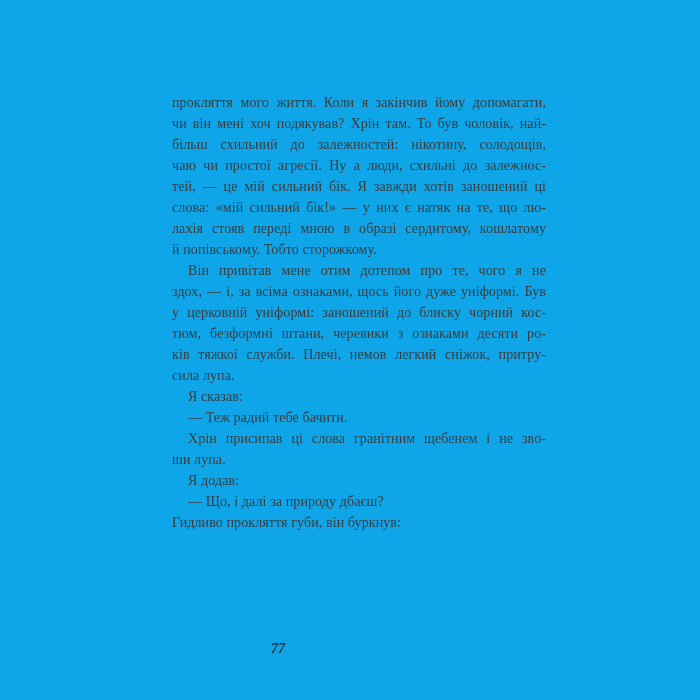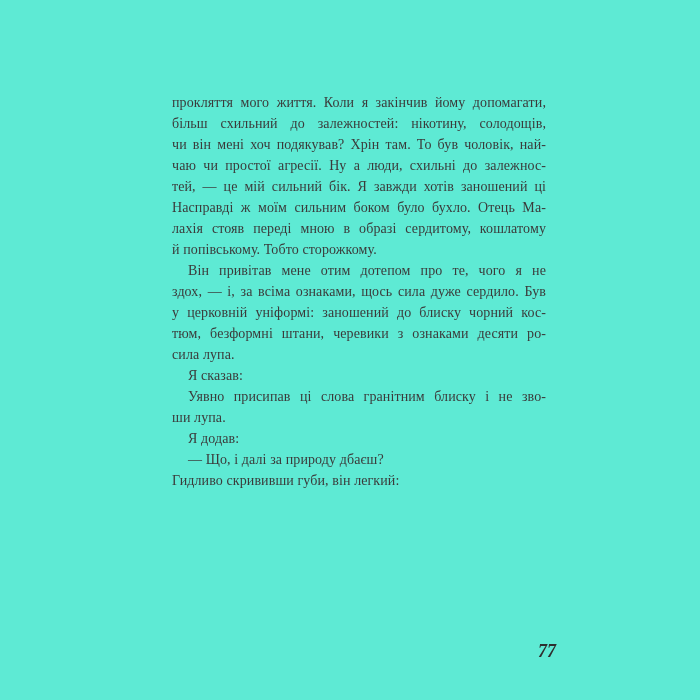--- a/index.html
+++ b/index.html
@@ -7,21 +7,21 @@
     padding: 0;
     width: 700px;
     height: 700px;
     overflow: hidden;
     background: #fdfdfc;
   }
   .book-page {
     position: relative;
     width: 700px;
     height: 700px;
-    background: #5eead4;
+    background: #0ea5e9;
     font-family: "Liberation Serif", "DejaVu Serif", serif;
     color: #3b3b3b;
   }
   .text-block {
     position: absolute;
     left: 172px;
     top: 92px;
     width: 374px;
     font-size: 14px;
     line-height: 21px;
@@ -37,46 +37,48 @@
     text-align-last: left;
   }
   .line.indent {
     text-indent: 16px;
   }
   .page-number {
     position: absolute;
     top: 641px;
     left: 0;
     width: 556px;
-    text-align: right;
+    text-align: center;
     font-style: italic;
     font-weight: 600;
-    font-size: 18px;
+    font-size: 14px;
     color: #2f2f2f;
   }
 </style>
 </head>
 <body style="background: rgb(253, 253, 252);">
 
 <div class="book-page" style="color: rgb(59, 59, 59);">
   <div class="text-block" id="text-block">
       <div class="line">прокляття мого життя. Коли я закінчив йому допомагати,</div>
+      <div class="line">чи він мені хоч подякував? Хрін там. То був чоловік, най-</div>
       <div class="line">більш схильний до залежностей: нікотину, солодощів,</div>
-      <div class="line">чи він мені хоч подякував? Хрін там. То був чоловік, най-</div>
       <div class="line">чаю чи простої агресії. Ну а люди, схильні до залежнос-</div>
       <div class="line">тей, — це мій сильний бік. Я завжди хотів заношений ці</div>
-      <div class="line">Насправді ж моїм сильним боком було бухло. Отець Ма-</div>
+      <div class="line">слова: «мій сильний бік!» — у них є натяк на те, що лю-</div>
       <div class="line">лахія стояв переді мною в образі сердитому, кошлатому</div>
       <div class="line last">й попівському. Тобто сторожкому.</div>
       <div class="line indent">Він привітав мене отим дотепом про те, чого я не</div>
-      <div class="line">здох, — і, за всіма ознаками, щось сила дуже сердило. Був</div>
+      <div class="line">здох, — і, за всіма ознаками, щось його дуже уніформі. Був</div>
       <div class="line">у церковній уніформі: заношений до блиску чорний кос-</div>
       <div class="line">тюм, безформні штани, черевики з ознаками десяти ро-</div>
+      <div class="line">ків тяжкої служби. Плечі, немов легкий сніжок, притру-</div>
       <div class="line last">сила лупа.</div>
       <div class="line last indent">Я сказав:</div>
-      <div class="line indent">Уявно присипав ці слова гранітним блиску і не зво-</div>
+      <div class="line last indent">— Теж радий тебе бачити.</div>
+      <div class="line indent">Хрін присипав ці слова гранітним щебенем і не зво-</div>
       <div class="line last">ши лупа.</div>
       <div class="line last indent">Я додав:</div>
       <div class="line last indent">— Що, і далі за природу дбаєш?</div>
-      <div class="line last">Гидливо скрививши губи, він легкий:</div>
+      <div class="line last">Гидливо прокляття губи, він буркнув:</div>
     </div>
   <div class="page-number" style="color: rgb(47, 47, 47);">77</div>
 </div>
 
 </body></html>

